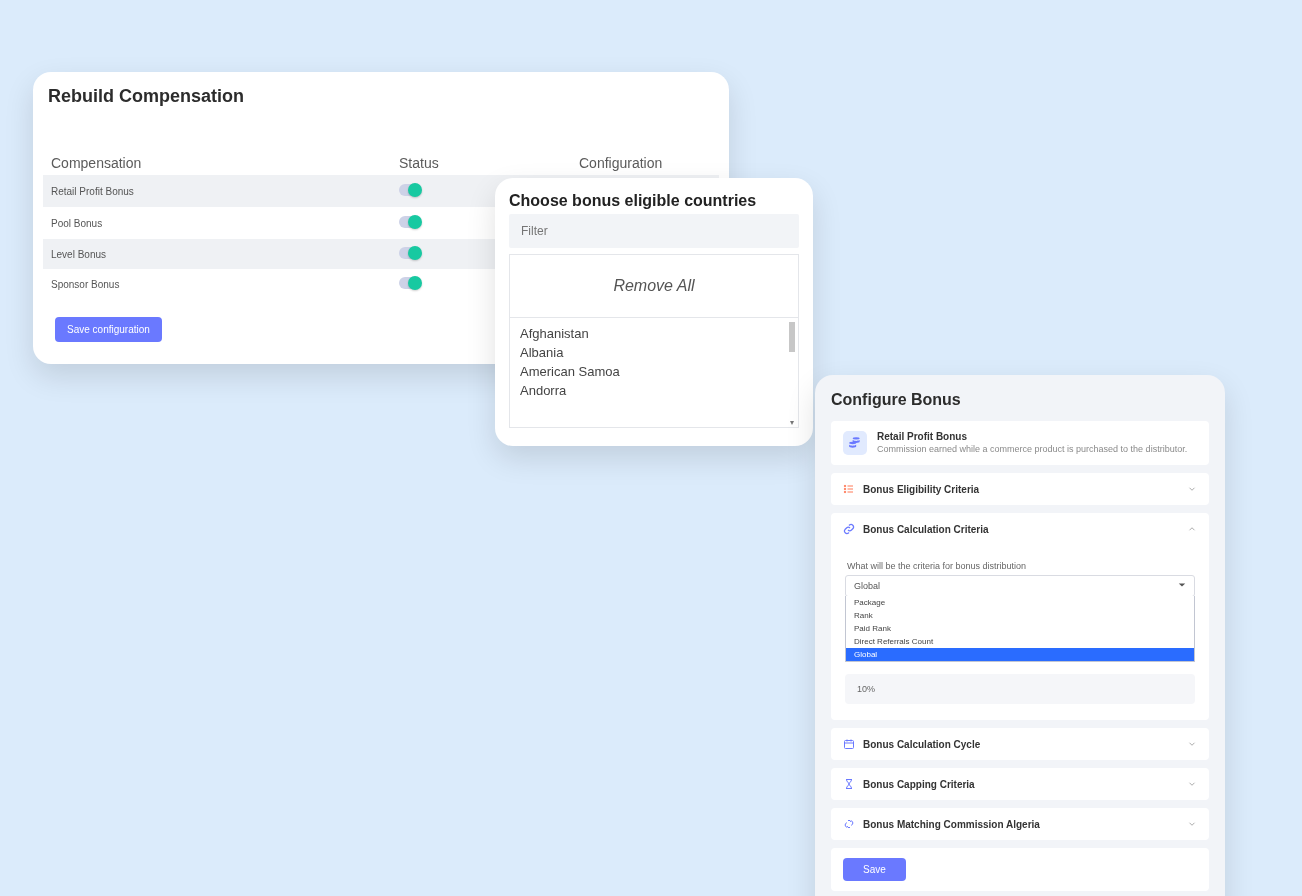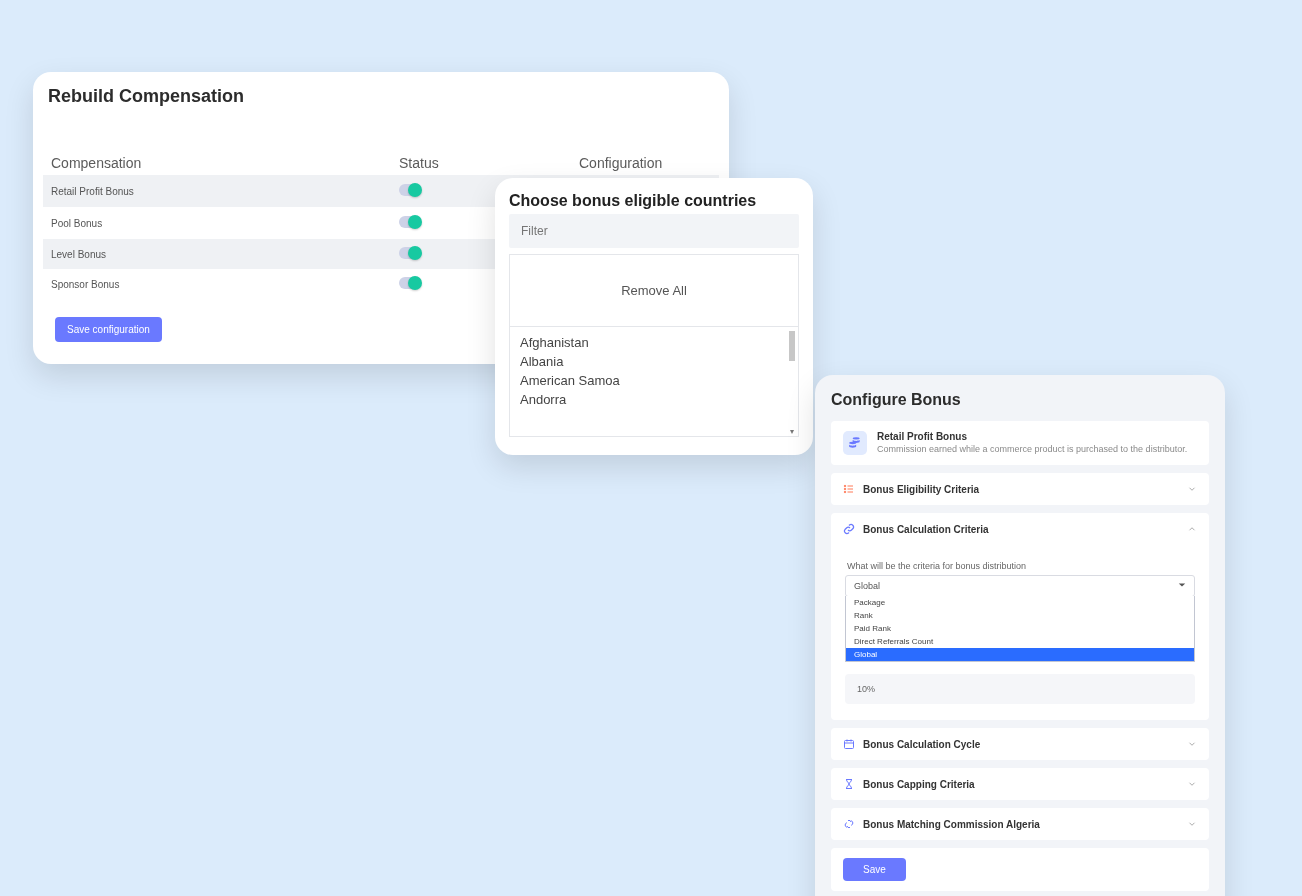--- a/index.html
+++ b/index.html
@@ -86,26 +86,27 @@
     padding: 10px 12px;
     font-size:12px;
     color:#888;
     border-radius:2px;
     outline:none;
   }
   .remove-all {
     width:100%;
     border:1px solid #e4e6ea;
     background:#fff;
-    padding:28px 0;
+    padding:22px 0;
     text-align:center;
-    font-size:13px;
+    font-size:16px;
     color:#555;
     margin-top:6px;
     cursor:pointer;
+    font-style:italic;
   }
   .country-list {
     border:1px solid #e4e6ea;
     border-top:none;
     height:110px;
     overflow:hidden;
     position:relative;
     padding: 6px 10px;
     background:#fff;
   }

